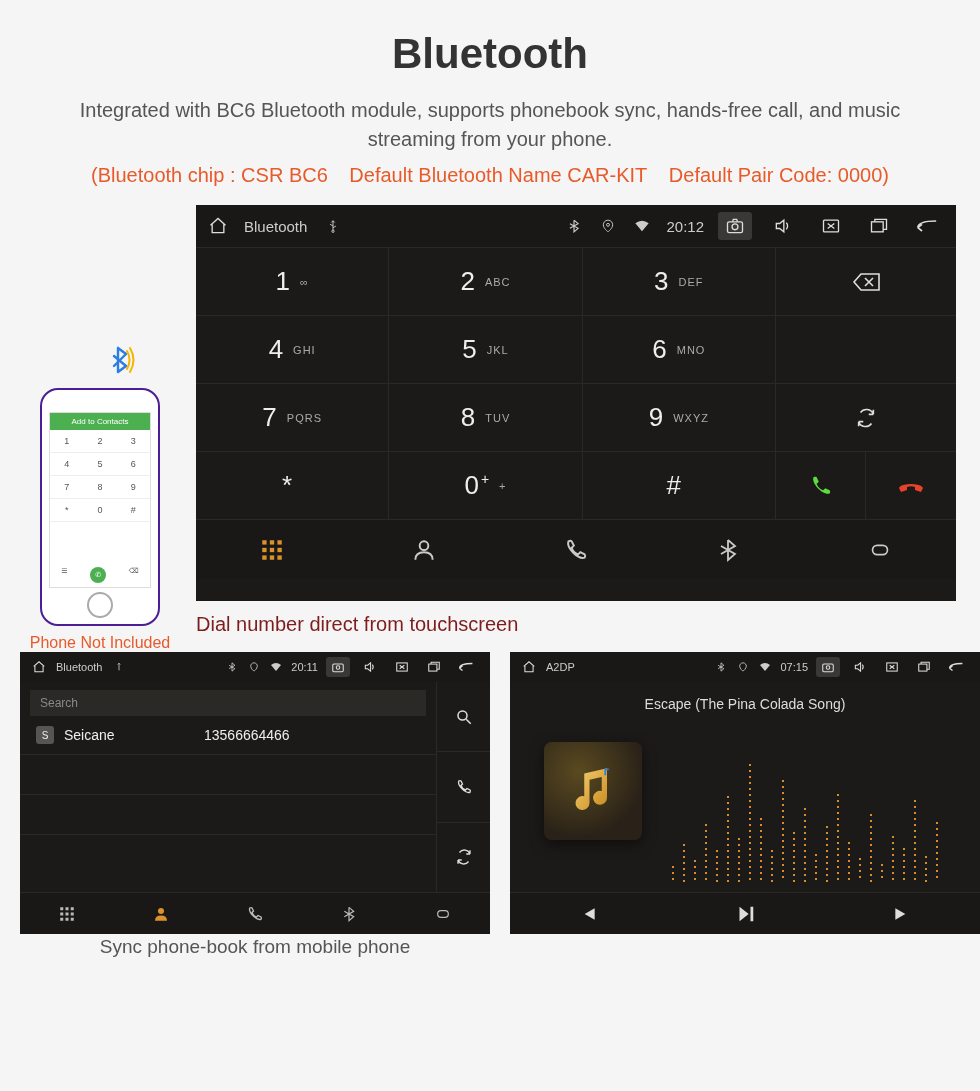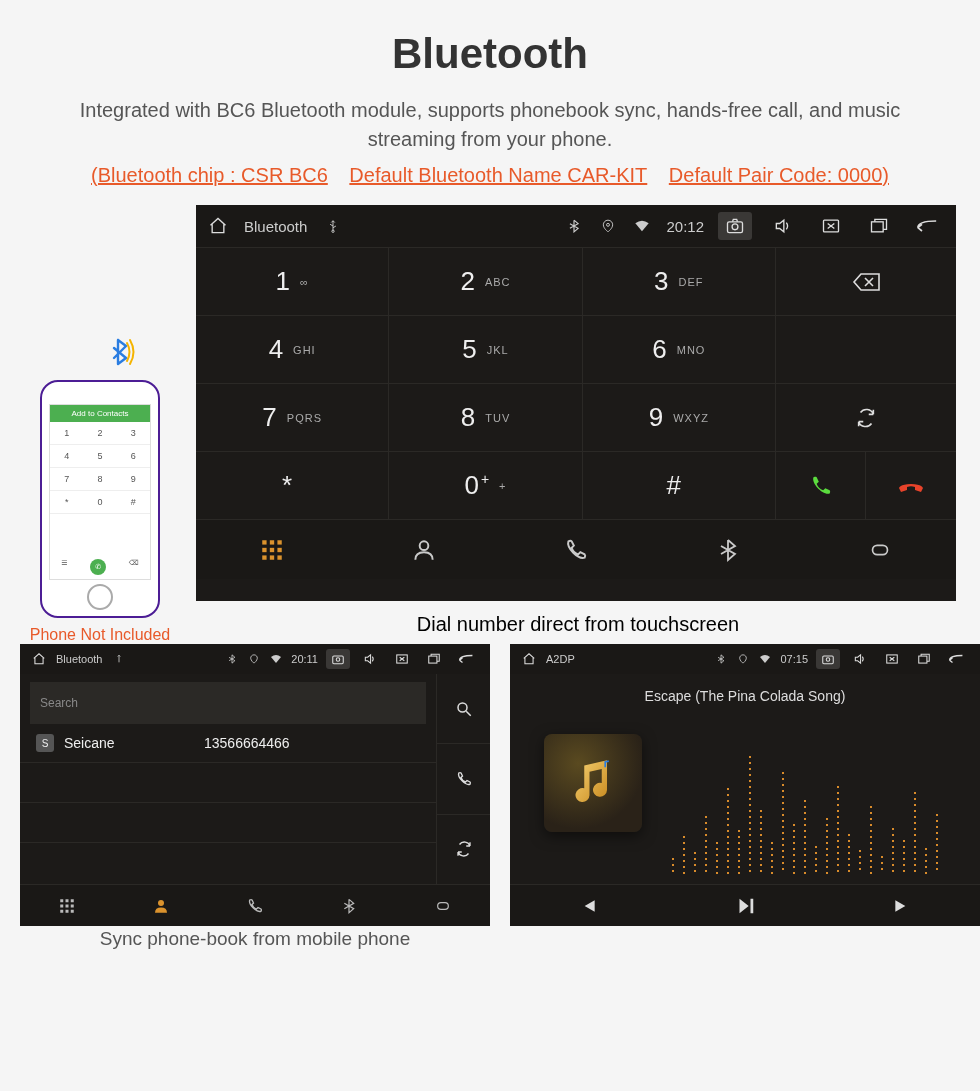--- a/index.html
+++ b/index.html
@@ -24,21 +24,21 @@
     color: #555;
     padding: 0 60px 10px;
     line-height: 1.45;
   }
   .spec-line {
     text-align: center;
     font-size: 20px;
     color: #e85a2a;
     padding-bottom: 18px;
   }
-  .spec-line span { margin: 0 8px; text-decoration: underline; }
+  .spec-line span { margin: 0 8px; }
   .hero-row { display: flex; align-items: flex-end; padding: 0 20px; gap: 16px; }
   .phone-wrap { width: 160px; text-align: center; }
   .phone {
     width: 120px; height: 238px; margin: 0 auto;
     border: 2px solid #4c1d95; border-radius: 18px;
     background: #fff; position: relative;
   }
   .phone::after {
     content:""; position:absolute; bottom:6px; left:50%;
     width:22px; height:22px; border:2px solid #aaa; border-radius:50%;
@@ -69,34 +69,34 @@
 
   .dial-grid { display:grid; grid-template-columns: repeat(3,1fr) 180px; grid-template-rows: repeat(4,68px); }
   .key { display:flex; align-items:center; justify-content:center; border-top:1px solid #2b2926; border-right:1px solid #2b2926; font-size:15px; color:#eee; }
   .key .digit { font-size:26px; font-weight:300; margin-right:10px; }
   .key .abc { font-size:11px; color:#aaa; letter-spacing:1px; }
   .side-cell { display:flex; align-items:center; justify-content:center; border-top:1px solid #2b2926; }
   .bottom-nav { display:flex; height:60px; border-top:1px solid #2b2926; background:#1a1816;}
   .bottom-nav .nav-item { flex:1; display:flex; align-items:center; justify-content:center; }
   .nav-active { color:#f0a030; }
   .nav-item svg { opacity:.9; }
-  .panel-cap { text-align:center; font-size:20px; color:#000000; padding:12px 0 8px; }
+  .panel-cap { font-size:20px; color:#7f1d1d; padding:12px 0 16px; }
 
   .lower-row { display:flex; padding:0 20px 14px; gap:20px; }
   .panel-small { width:470px; height:282px; }
   .panel-small .status-bar{ height:30px; font-size:11px; }
   .panel-small .status-left{ gap:10px; }
   .panel-small .status-right{ gap:8px; }
   .panel-small .status-icon{ width:14px; height:14px; }
   .panel-small .status-btn{ width:24px; height:20px; }
 
   
   .pb-body { display:flex; height:210px; }
   .pb-list { flex:1; }
-  .pb-search { margin:8px 10px 0; height:42px; background:#2b2926; border-radius:0; padding:0 10px; font-size:12px; color:#888; display:flex; align-items:center; }
+  .pb-search { margin:8px 10px 0; height:26px; background:#2b2926; border-radius:0; padding:0 10px; font-size:12px; color:#888; display:flex; align-items:center; }
   .pb-row { display:flex; align-items:center; padding:10px 16px; border-bottom:1px solid #2b2926; font-size:14px; color:#eee; }
   .pb-row .badge{ width:18px; height:18px; background:#555; border-radius:3px; font-size:10px; display:flex; align-items:center; justify-content:center; margin-right:10px; }
   .pb-row .pbname{ width:140px; }
   .pb-side { width:54px; border-left:1px solid #2b2926; display:flex; flex-direction:column; }
   .pb-side .side-btn{ flex:1; display:flex; align-items:center; justify-content:center; border-bottom:1px solid #2b2926; }
   .small-nav { height:42px; display:flex; border-top:1px solid #2b2926; background:#1a1816;}
   .small-nav .nav-item{ flex:1; display:flex; align-items:center; justify-content:center; }
 
   
   .music-body { height:210px; position:relative; overflow:hidden; }

